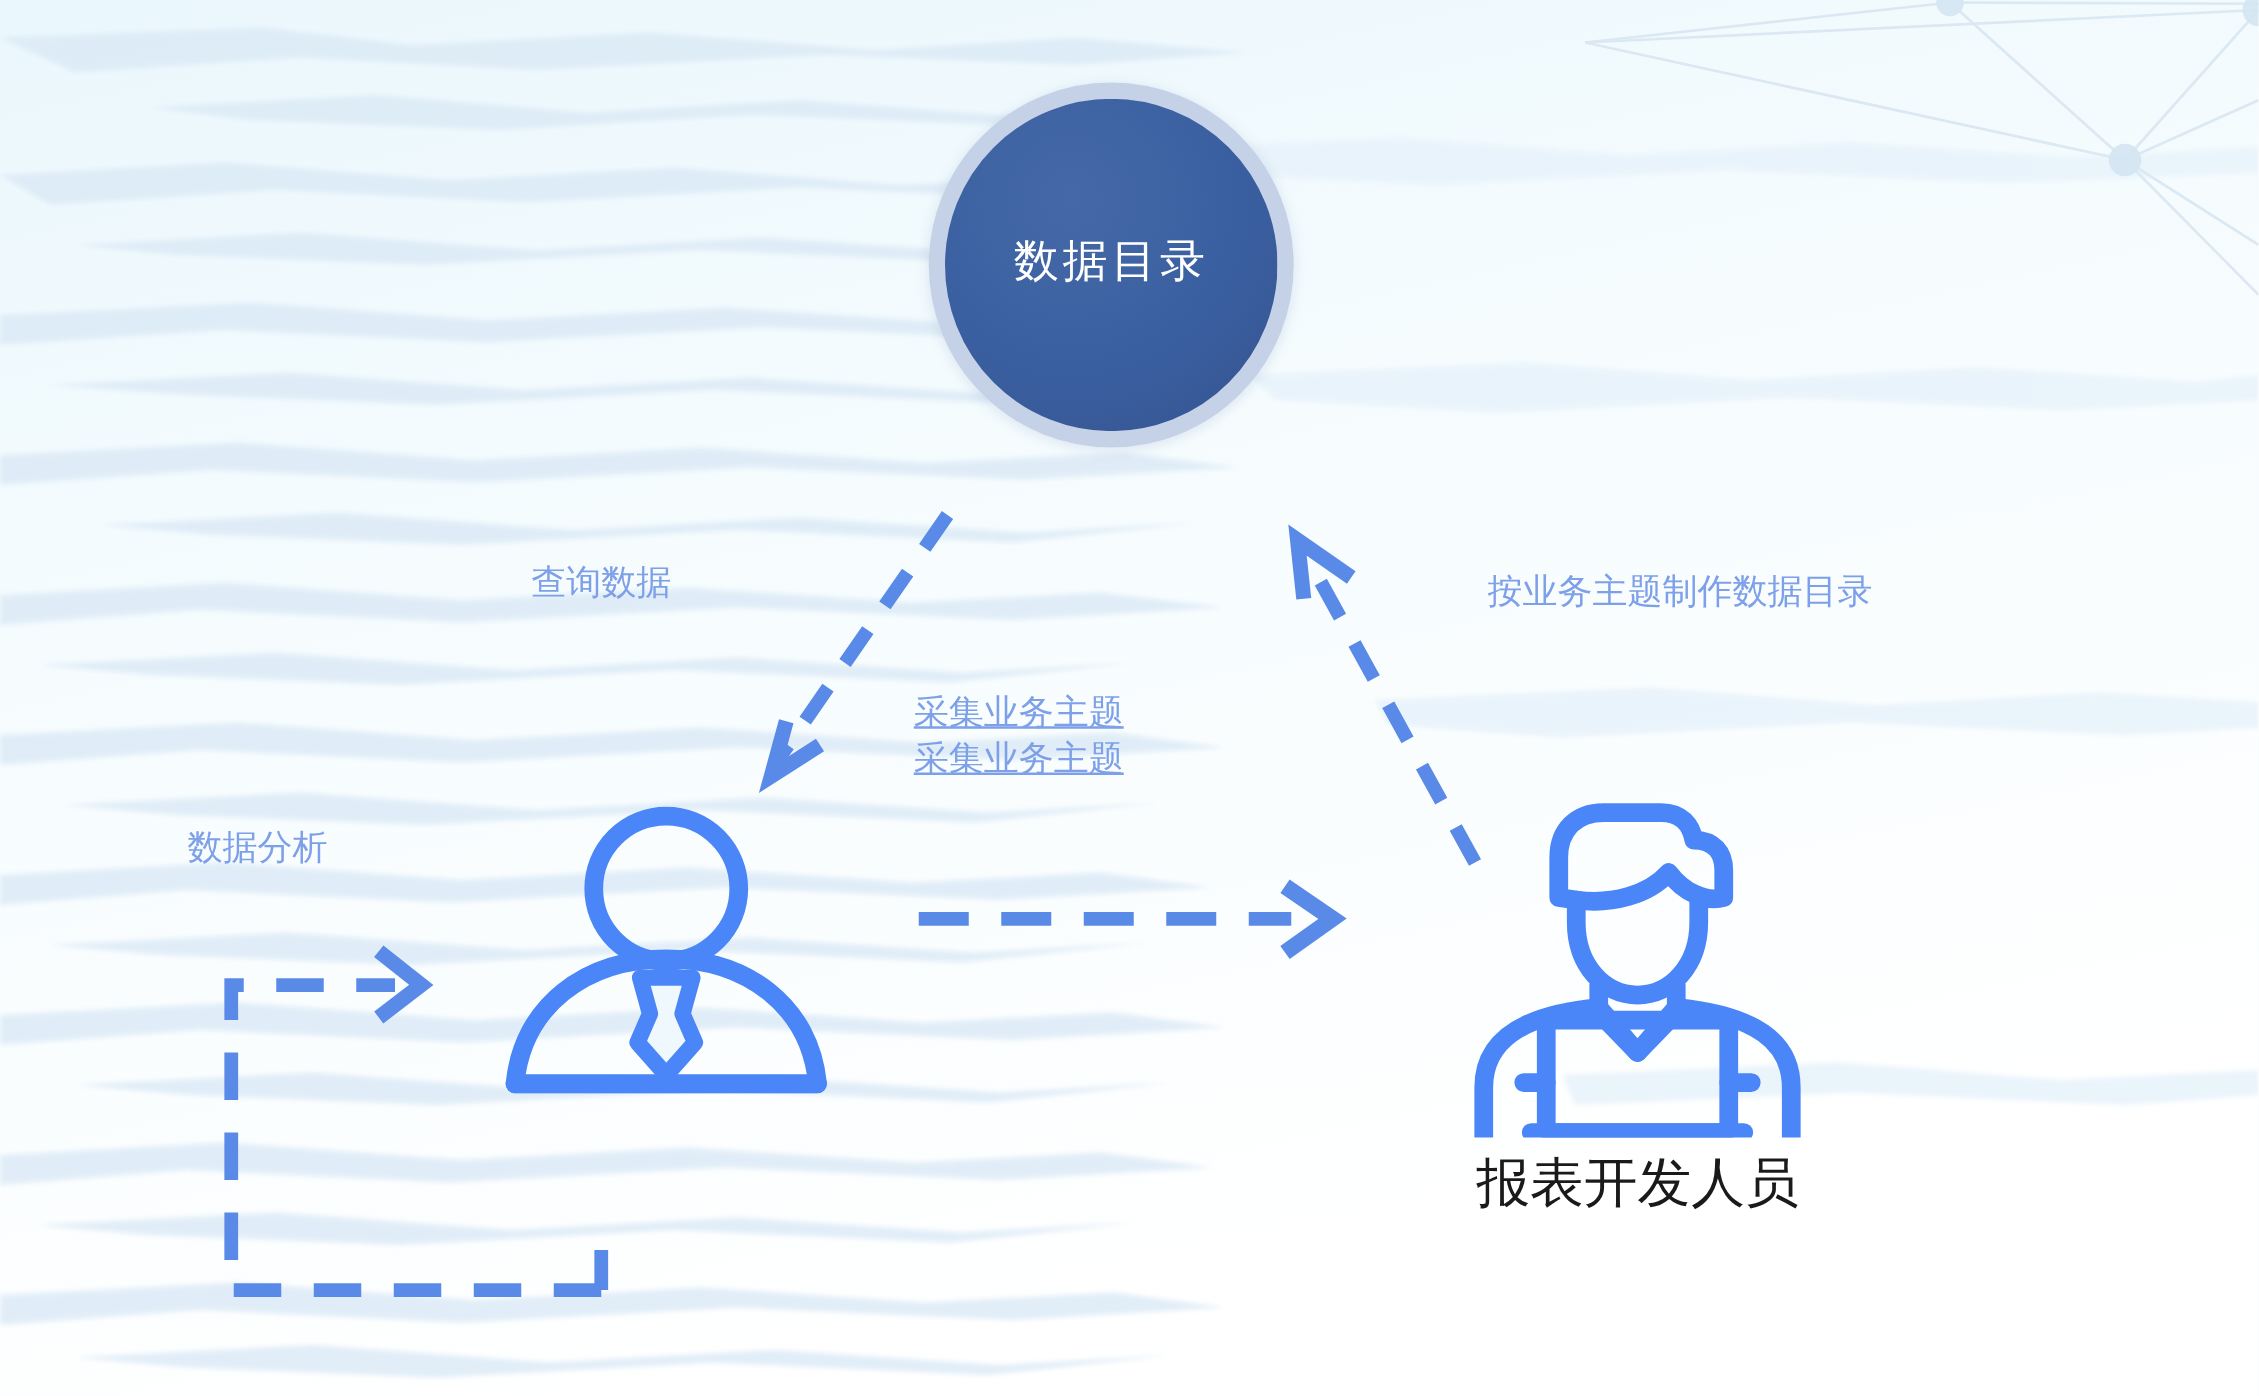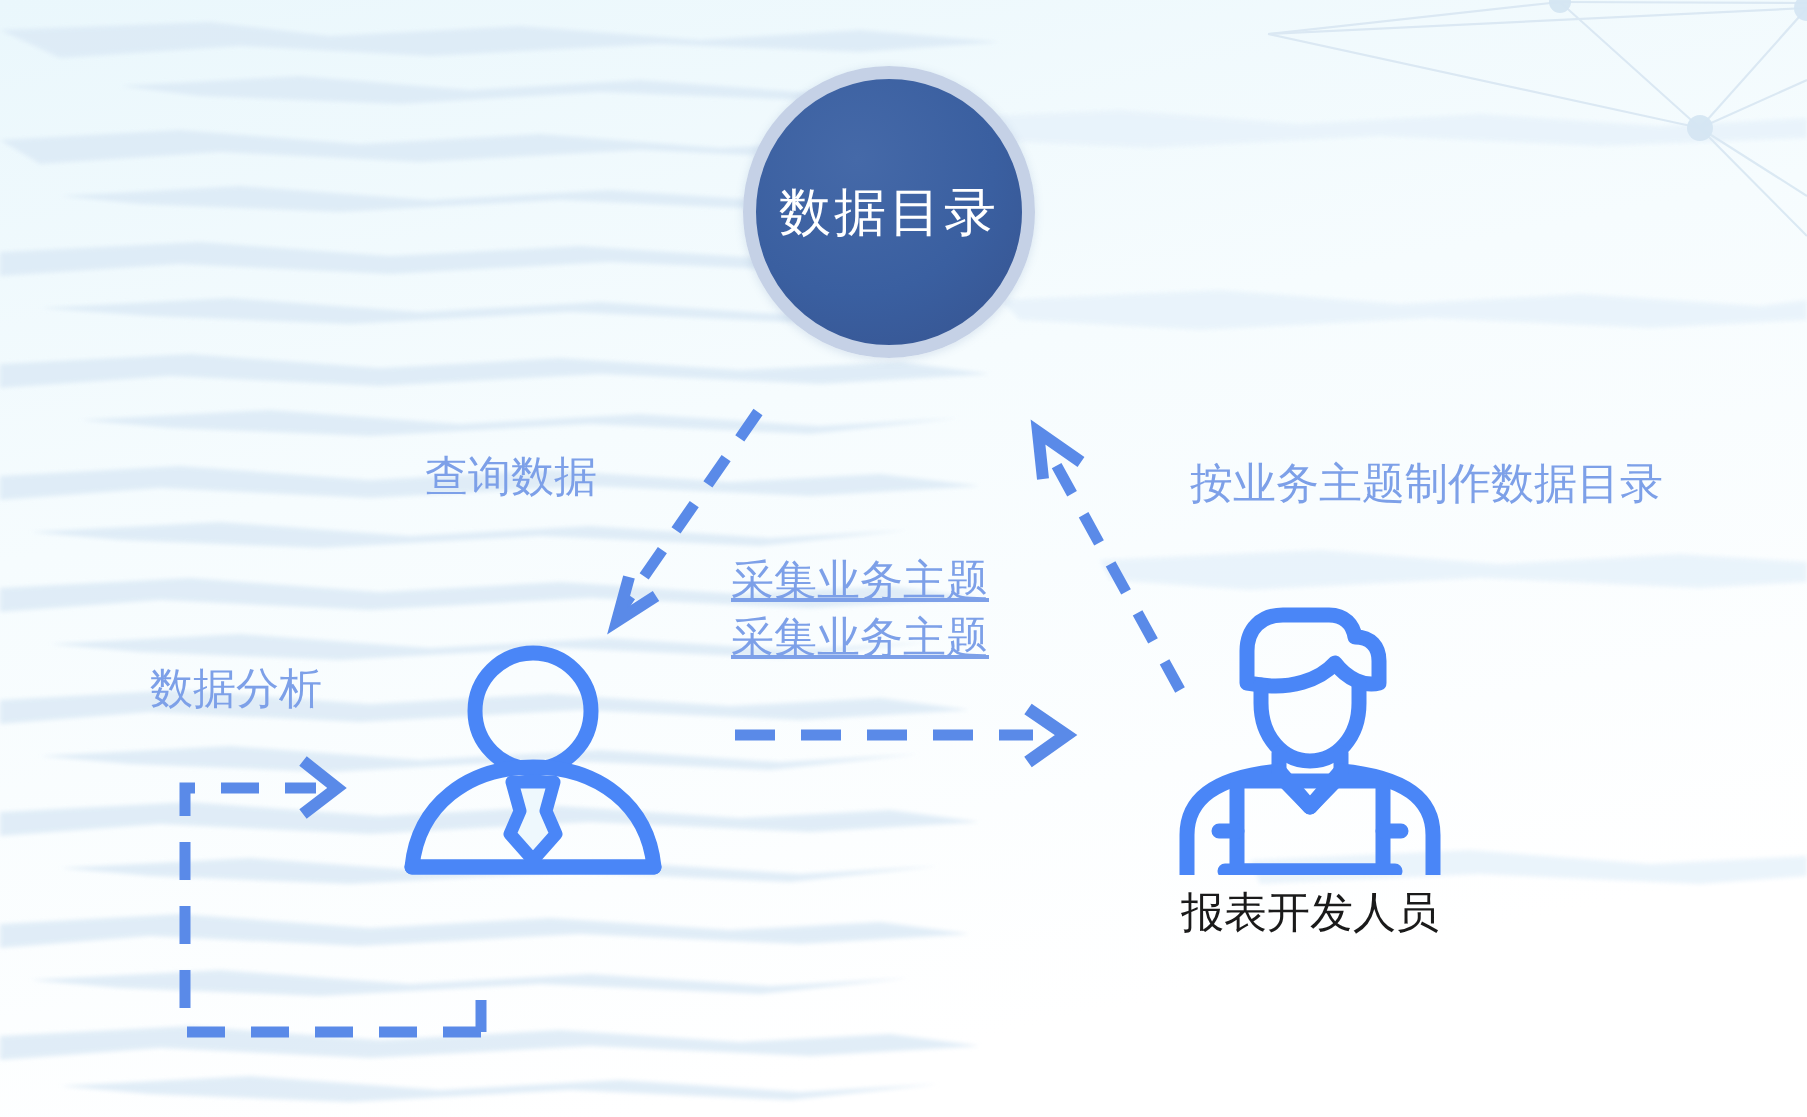--- a/index.html
+++ b/index.html
@@ -41,45 +41,46 @@
     background: radial-gradient(circle at 38% 30%, #4569a8 0%, #3a5fa0 55%, #36538f 100%);
     border: 13px solid #c5d1e6;
     box-sizing: border-box;
     display: flex;
     align-items: center;
     justify-content: center;
     box-shadow: 0 2px 10px rgba(90,120,170,0.18);
   }
   #catalog-circle .circle-label {
     color: #ffffff;
-    font-size: 52px;
+    font-size: 36px;
     letter-spacing: 3px;
     line-height: 1;
     white-space: nowrap;
     font-weight: 400;
+    font-family: Liberation Mono, monospace;
   }
 
   
   .edge-label {
     position: absolute;
     color: #7da0e8;
-    font-size: 43px;
+    font-size: 28px;
     line-height: 1.32;
     white-space: nowrap;
     z-index: 4;
   }
   #label-query      { left: 425px;  top: 448px; }
   #label-build      { left: 1190px; top: 455px; }
   #label-collect    { left: 731px;  top: 552px; text-align: center; text-decoration: underline; }
   #label-analysis   { left: 150px;  top: 660px; }
 
   
   .actor { position: absolute; z-index: 4; text-align: center; }
   #actor-business { left: 392px;  top: 645px; width: 282px; }
-  #actor-developer{ left: 1155px; top: 585px; width: 310px; }
+  #actor-developer{ left: 1155px; top: 620px; width: 310px; }
   .actor-caption {
     margin-top: 8px;
     color: #1a1a1a;
     font-size: 43px;
     line-height: 1.1;
     white-space: nowrap;
   }
   #actor-developer .actor-caption { margin-top: 14px; }
   .actor-icon { display: block; margin: 0 auto; }
 </style>

